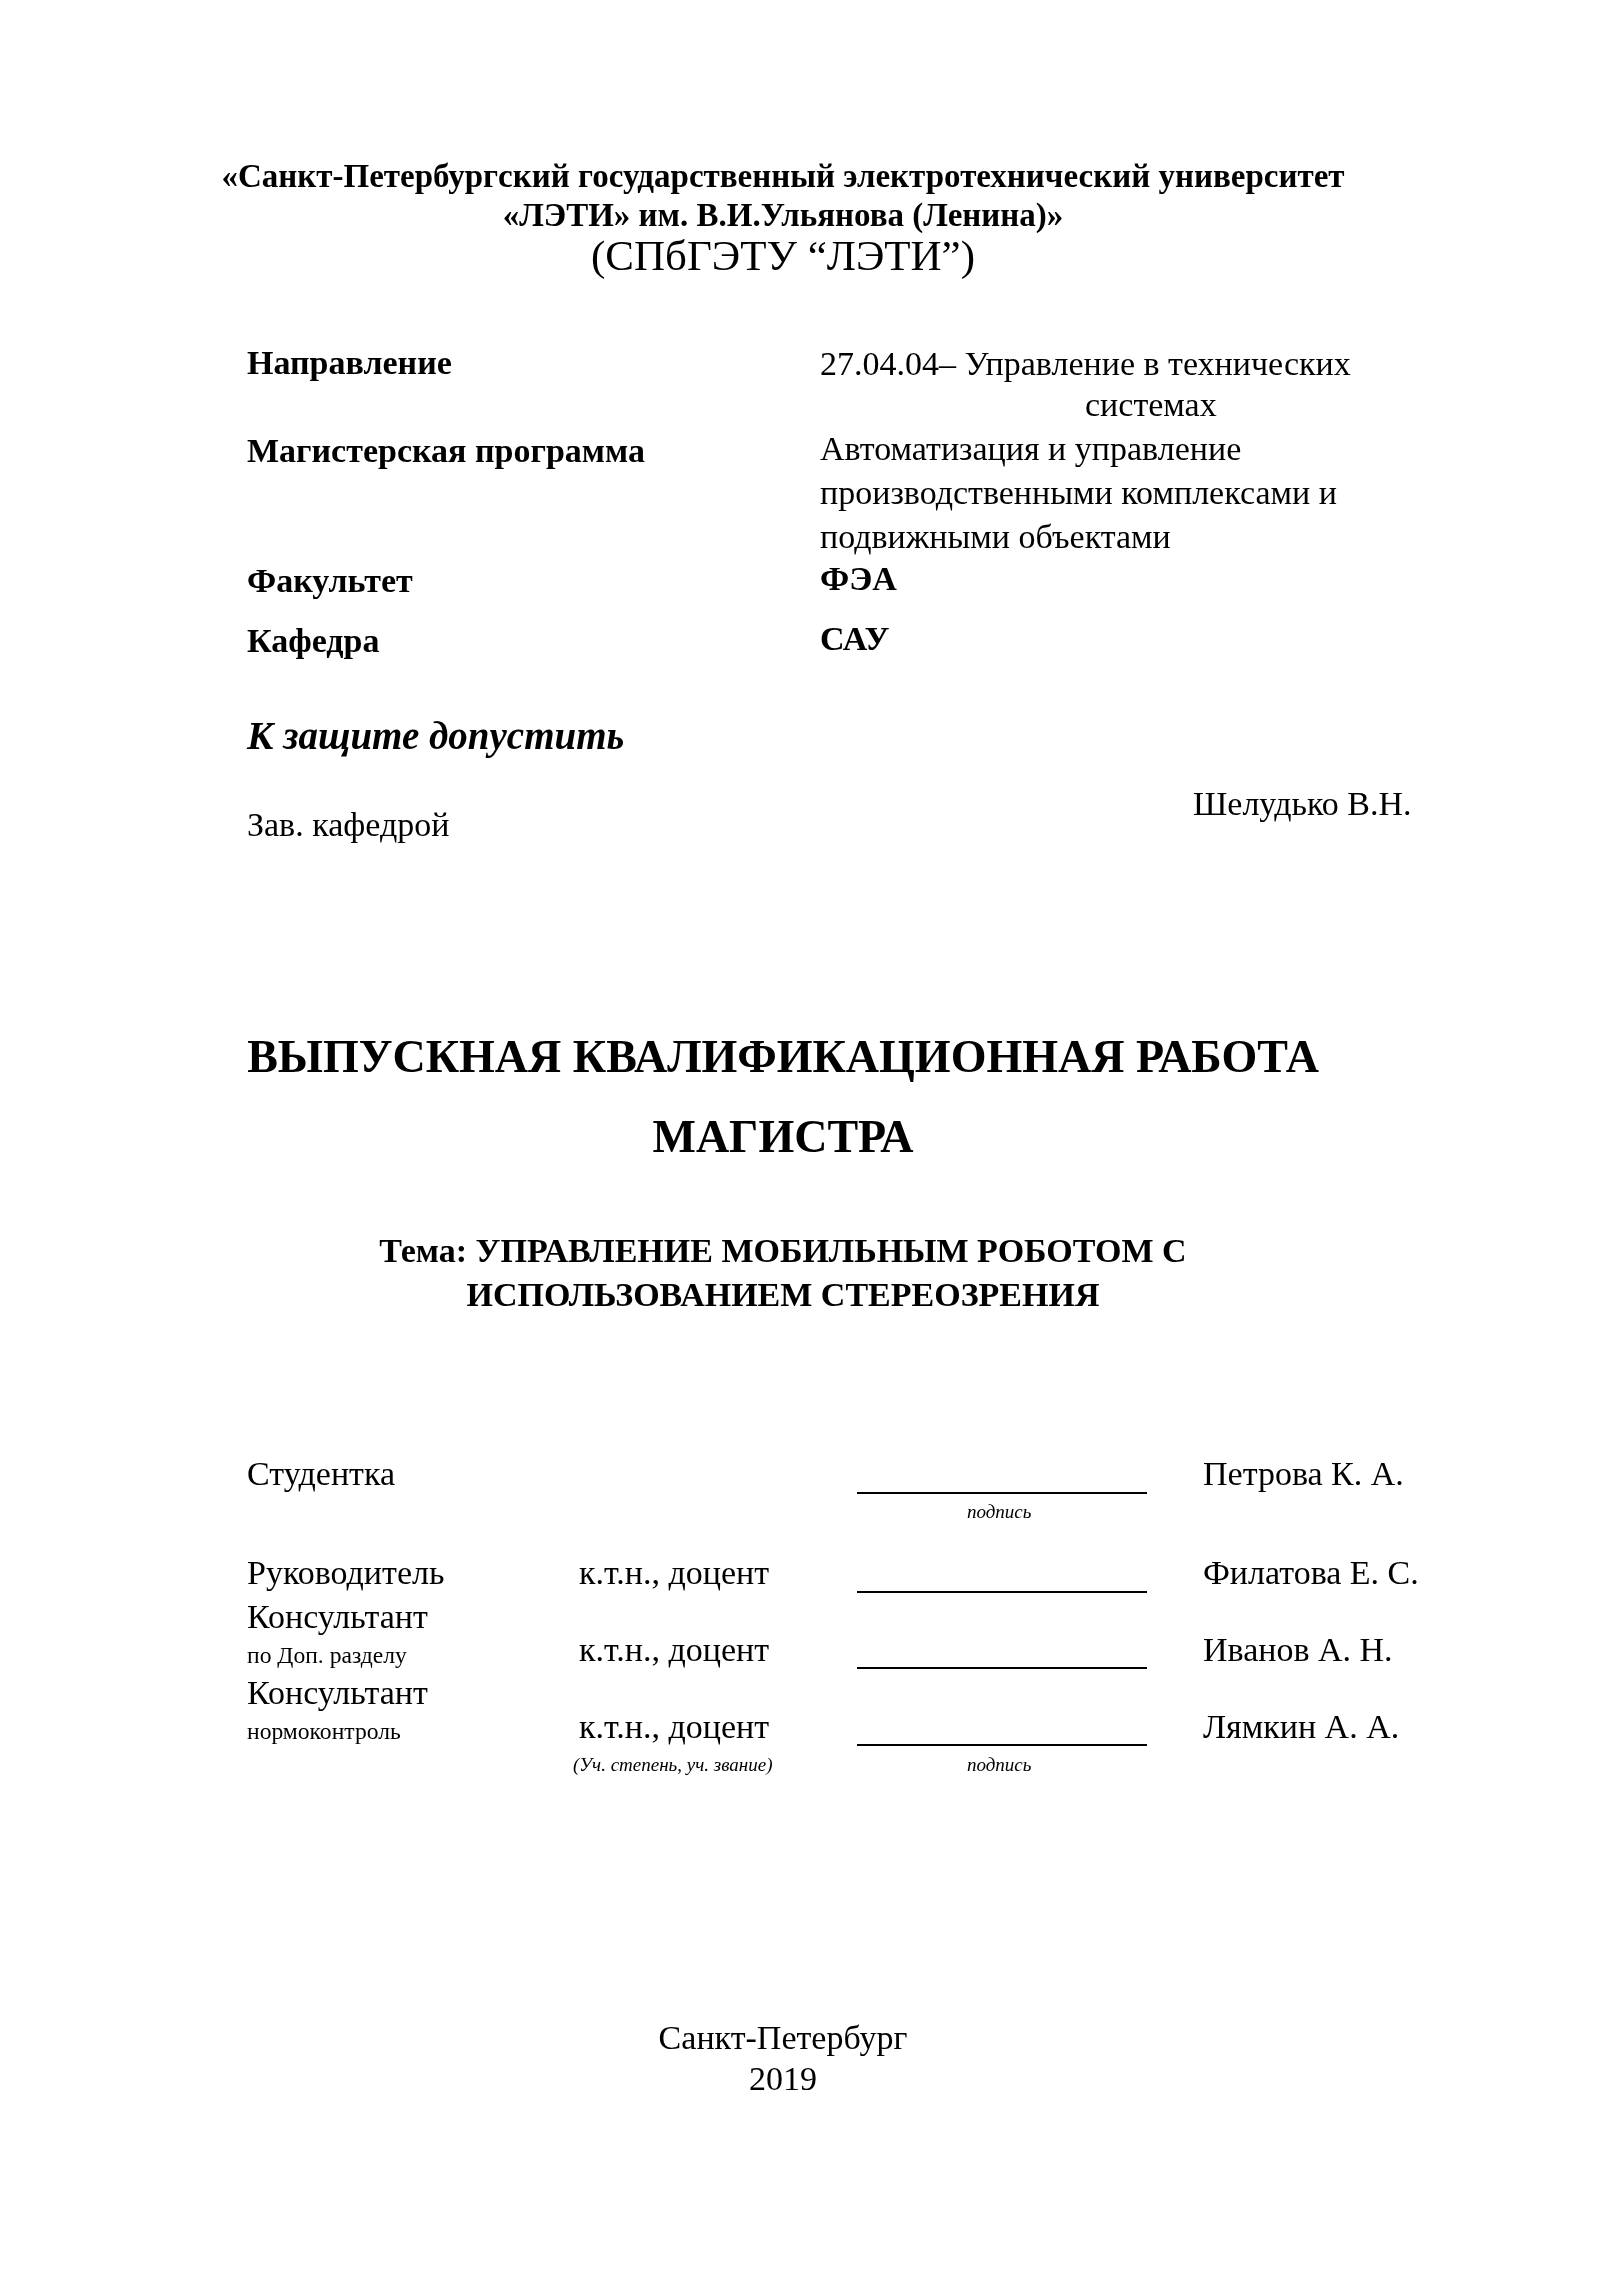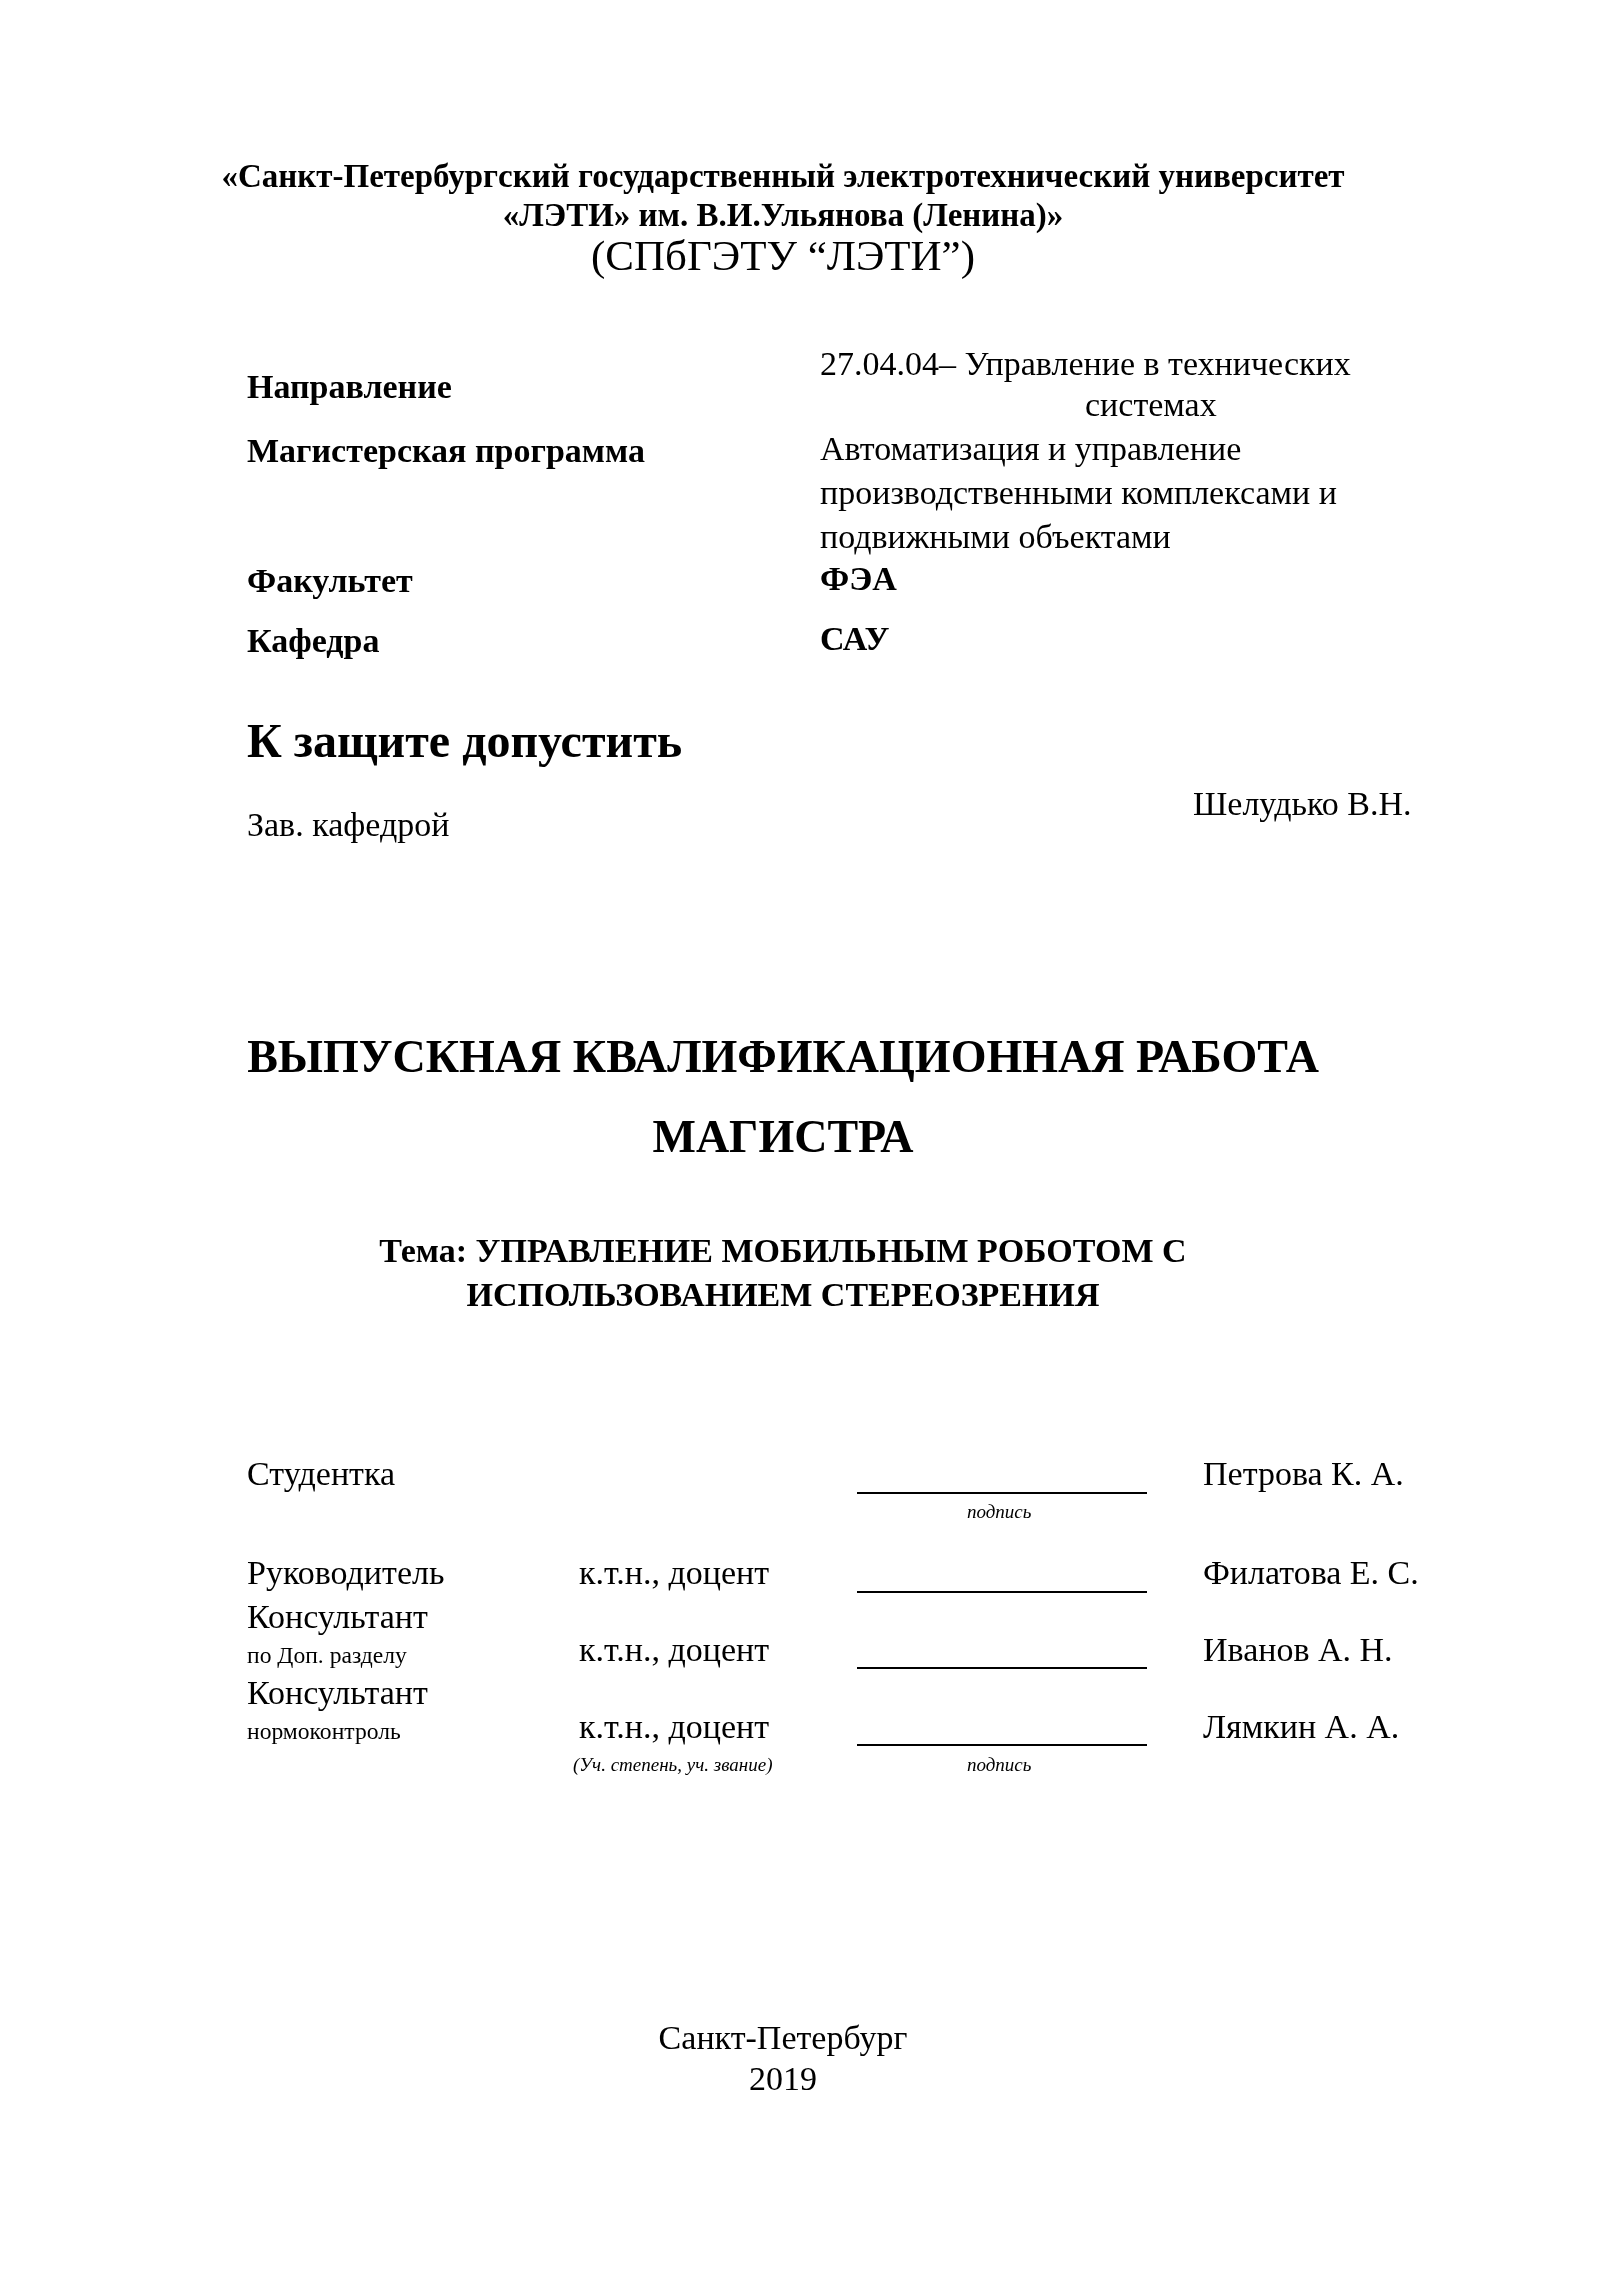--- a/index.html
+++ b/index.html
@@ -7,36 +7,36 @@
       width: 1623px; height: 2295px; position: relative; overflow: hidden;
       font-family: "Liberation Serif", "DejaVu Serif", serif; color: #000;
     }
     .abs { position: absolute; }
     .center { left: 0; width: 1566px; text-align: center; }
     .univ { font-weight: bold; font-size: 33px; line-height: 38px; }
     .univ-abbr { font-size: 43px; line-height: 38px; }
     .lbl { font-weight: bold; font-size: 34px; left: 247px; }
     .val { font-size: 34px; left: 820px; line-height: 44px; }
     .val.bold { font-weight: bold; }
-    .admit { left: 247px; top: 713px; font-weight: bold; font-size: 48px; }
+    .admit { left: 247px; top: 713px; font-weight: bold; font-style: italic; font-size: 39px; }
     .plain { font-size: 34px; }
     .title { font-weight: bold; font-size: 46px; }
     .topic { font-weight: bold; font-size: 34px; line-height: 44px; }
     .sigline { width: 290px; border-bottom: 2.4px solid #000; height: 0; }
     .small-italic { font-style: italic; font-size: 19px; }
     .small { font-size: 23.6px; }
   </style>
 </head>
 <body>
 
 <div class="abs center univ" style="top:157px;">«Санкт-Петербургский государственный электротехнический университет</div>
 <div class="abs center univ" style="top:196px;">«ЛЭТИ» им. В.И.Ульянова (Ленина)»</div>
 <div class="abs center univ-abbr" style="top:237px;">(СПбГЭТУ “ЛЭТИ”)</div>
 
-<div class="abs lbl" style="top:344px;margin-top:24px;">Направление</div>
+<div class="abs lbl" style="top:344px;">Направление</div>
 <div class="abs val" style="top:342px;">27.04.04– Управление в технических</div>
 <div class="abs val" style="top:383px; left:1085px;">системах</div>
 
 <div class="abs lbl" style="top:432px;">Магистерская программа</div>
 <div class="abs val" style="top:427px;">Автоматизация и управление</div>
 <div class="abs val" style="top:471px;">производственными комплексами и</div>
 <div class="abs val" style="top:515px;">подвижными объектами</div>
 
 <div class="abs lbl" style="top:562px;">Факультет</div>
 <div class="abs val bold" style="top:557px;text-align:center;">ФЭА</div>

